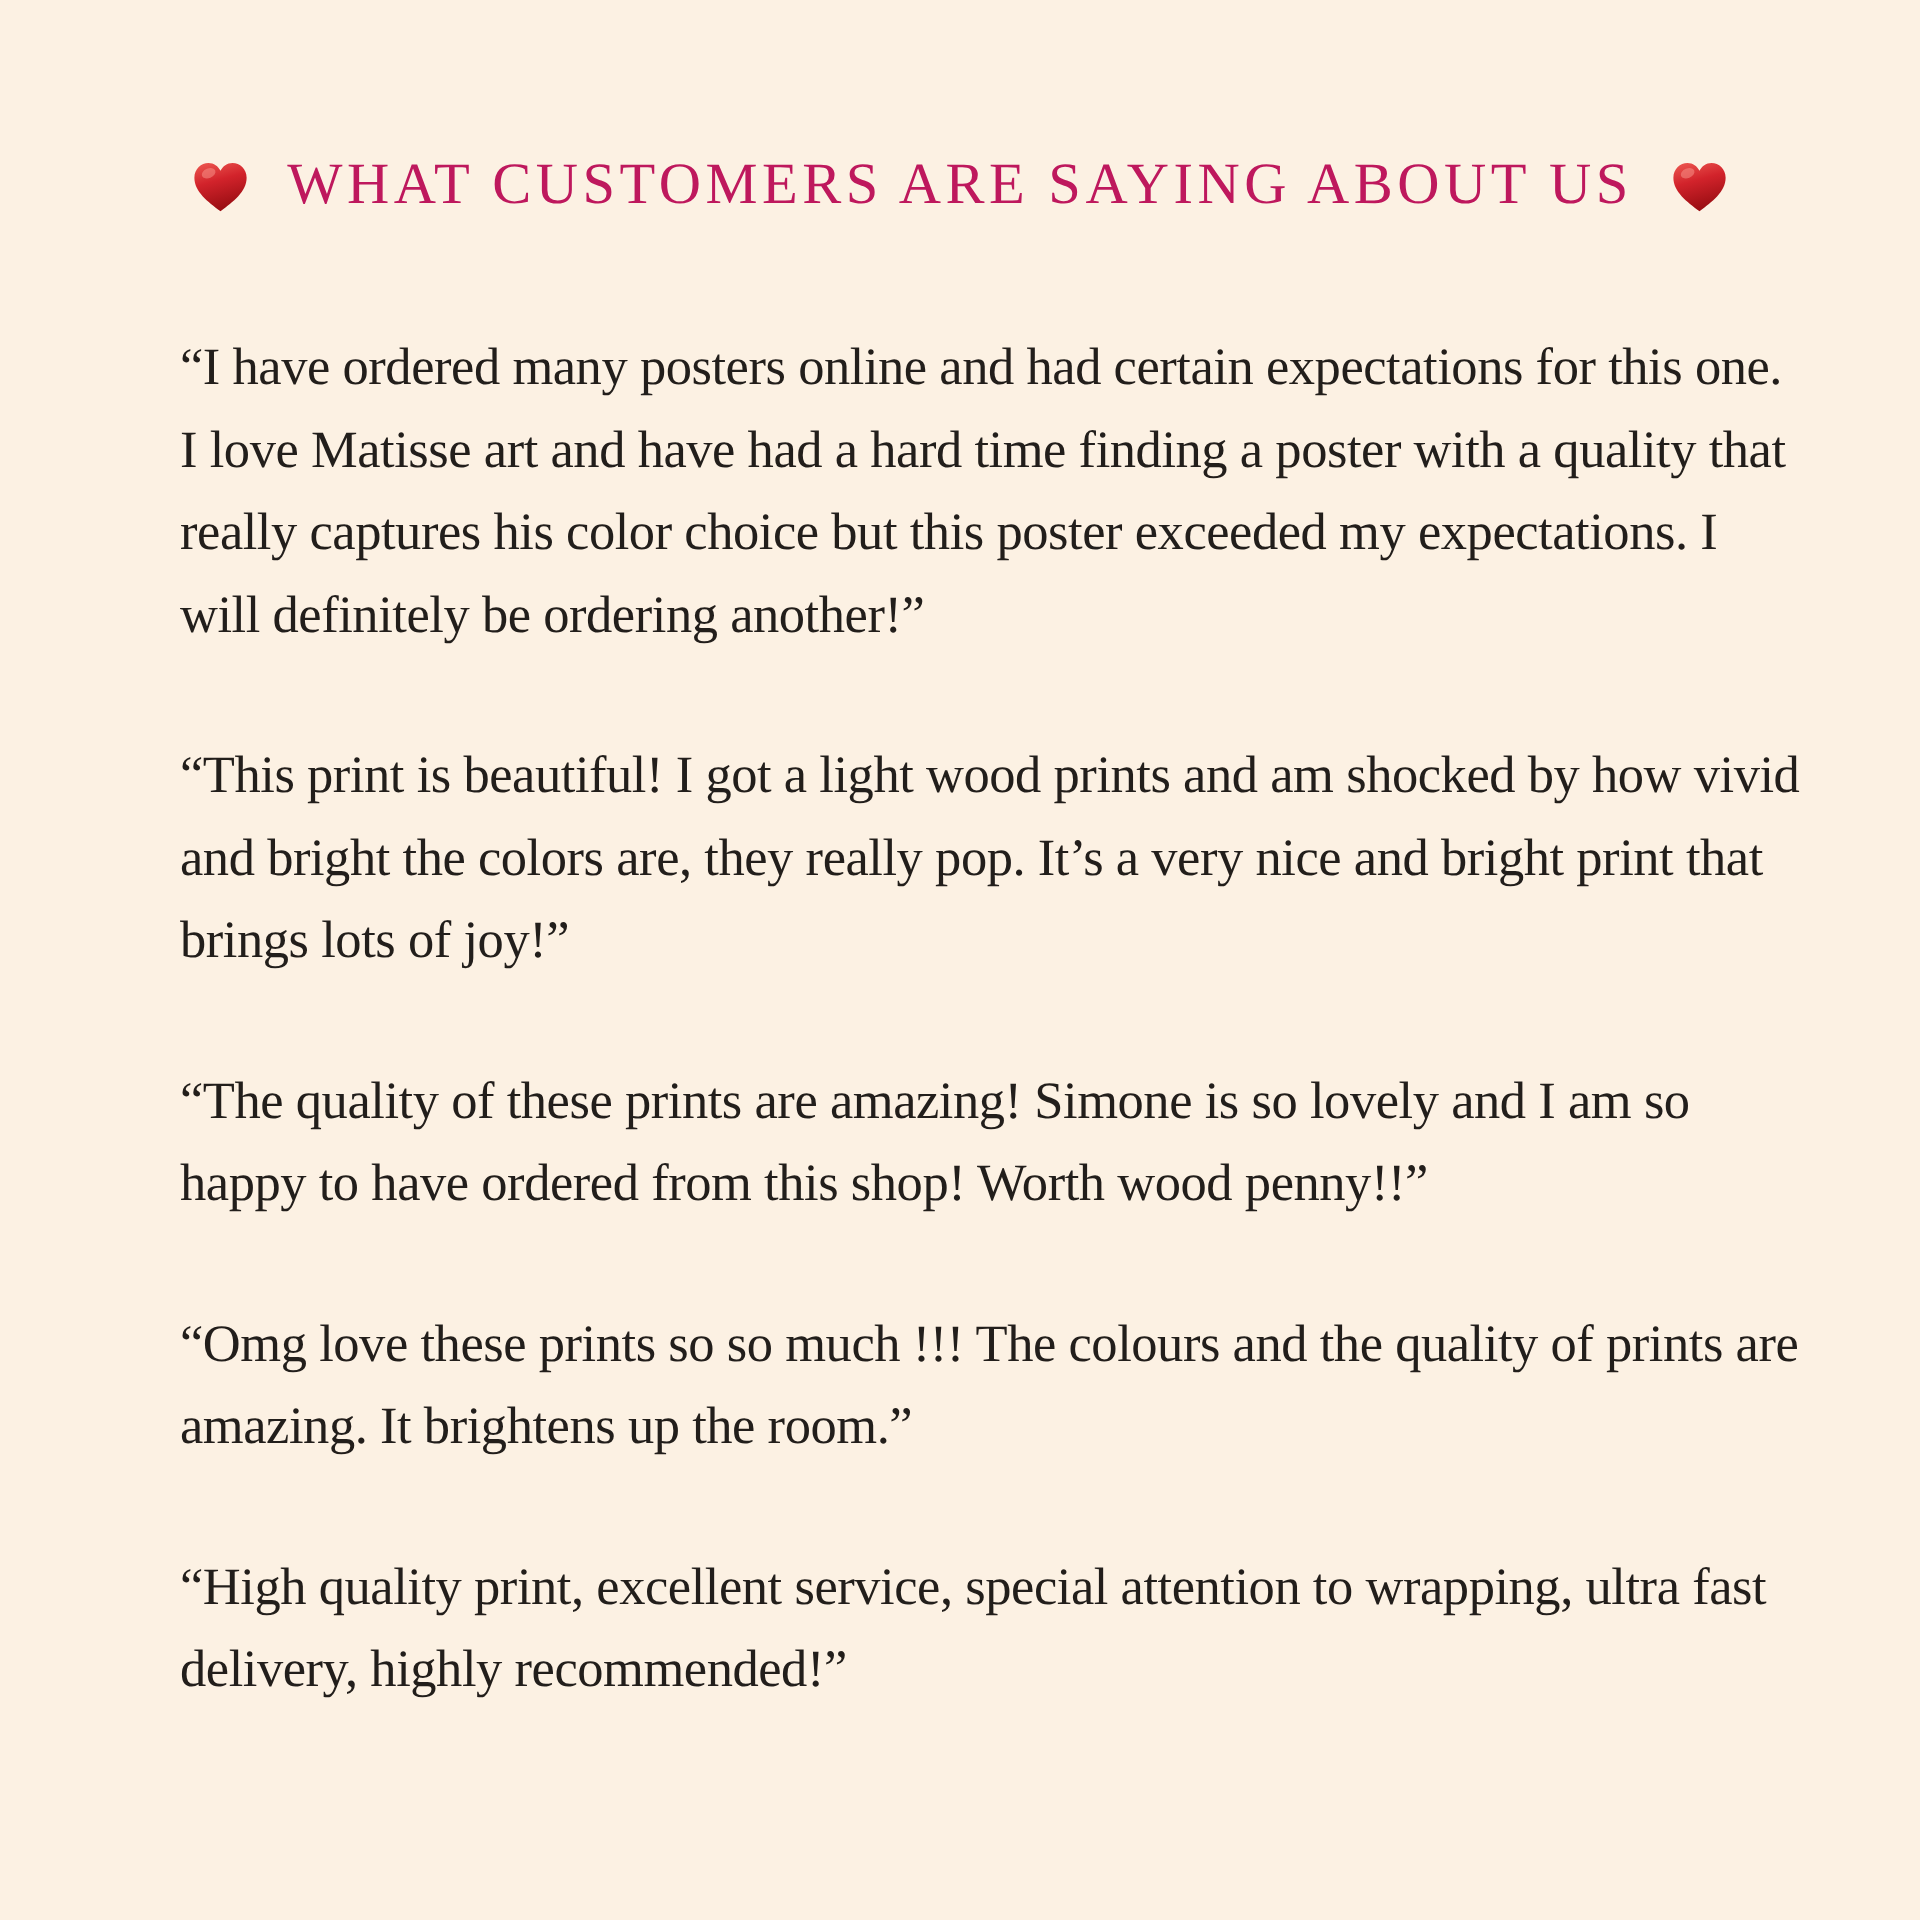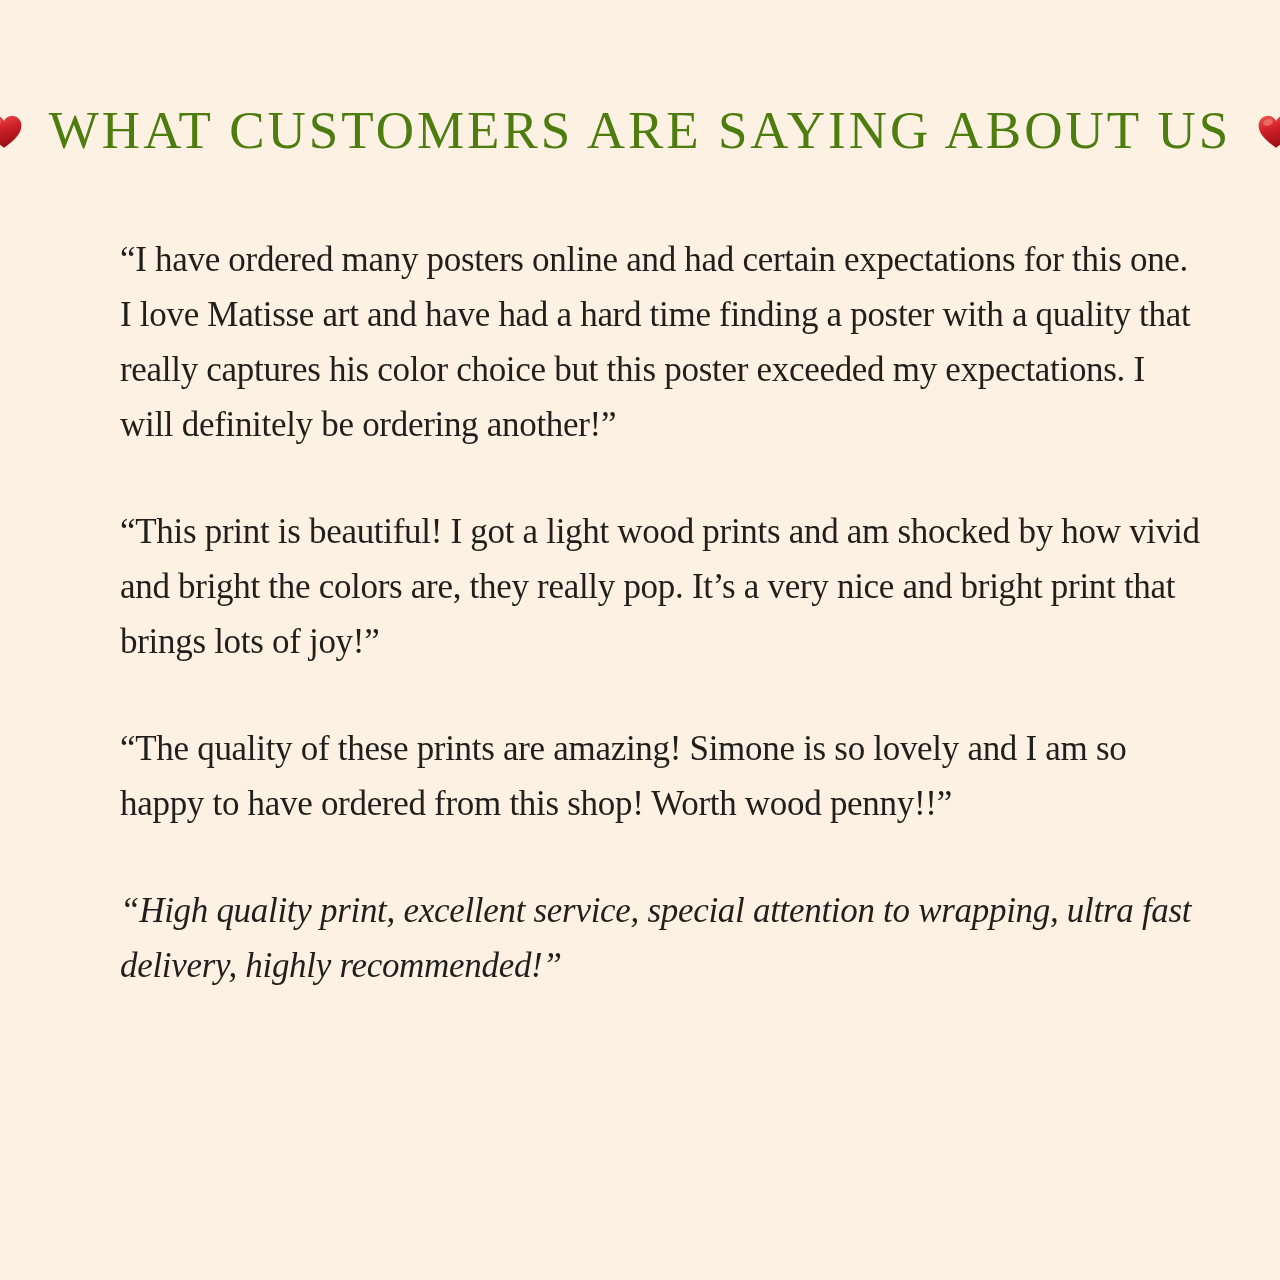--- a/index.html
+++ b/index.html
@@ -16,24 +16,24 @@
     overflow: hidden;
   }
   .header {
     display: flex;
     align-items: center;
     justify-content: center;
     gap: 26px;
     padding-top: 100px;
   }
   .title {
-    font-size: 53px;
+    font-size: 39px;
     letter-spacing: 3px;
     font-weight: 500;
-    color: #4d7c0f;
+    color: #be185d;
     white-space: nowrap;
   }
   .heart-icon {
     width: 38px;
     height: 36px;
     flex: 0 0 auto;
     position: relative;
     top: 2px;
   }
   .quotes {
@@ -41,21 +41,20 @@
   }
   .quote {
     font-size: 35px;
     line-height: 55px;
     letter-spacing: -0.3px;
     margin: 0 0 52px 0;
     color: #221e1b;
   }
   .quote:last-child {
     margin-bottom: 0;
-    font-style: italic;
   }
 </style>
 </head>
 <body>
 
 <div class="canvas">
 
   <div class="header">
     <span class="heart-icon">
       <svg viewBox="0 0 36 34" width="38" height="36" aria-hidden="true">
@@ -85,16 +84,17 @@
         <path d="M18 32 C 10 26, 1.5 19.5, 1.5 10.8 C 1.5 5.2, 5.8 1.5, 10.4 1.5 C 13.8 1.5, 16.6 3.6, 18 6.4 C 19.4 3.6, 22.2 1.5, 25.6 1.5 C 30.2 1.5, 34.5 5.2, 34.5 10.8 C 34.5 19.5, 26 26, 18 32 Z" fill="url(#heartGrad2)"></path>
         <ellipse cx="10.5" cy="8" rx="4.5" ry="3" fill="#f58f86" opacity="0.55" transform="rotate(-22 10.5 8)"></ellipse>
       </svg>
     </span>
   </div>
 
   <div class="quotes">
     <p class="quote">“I have ordered many posters online and had certain expectations for this one. I love Matisse art and have had a hard time finding a poster with a quality that really captures his color choice but this poster exceeded my expectations. I will definitely be ordering another!”</p>
     <p class="quote">“This print is beautiful! I got a light wood prints and am shocked by how vivid and bright the colors are, they really pop. It’s a very nice and bright print that brings lots of joy!”</p>
     <p class="quote">“The quality of these prints are amazing! Simone is so lovely and I am so happy to have ordered from this shop! Worth wood penny!!”</p>
+    <p class="quote">“Omg love these prints so so much !!! The colours and the quality of prints are amazing. It brightens up the room.”</p>
     <p class="quote">“High quality print, excellent service, special attention to wrapping, ultra fast delivery, highly recommended!”</p>
   </div>
 
 </div>
 
 </body></html>

